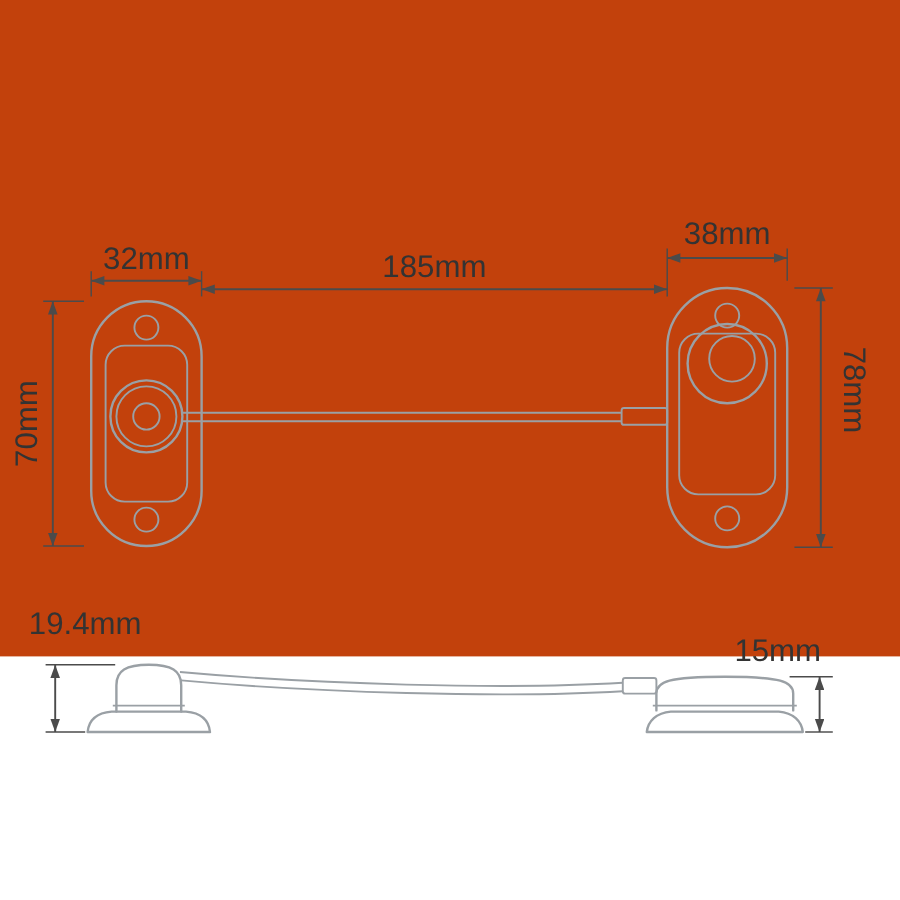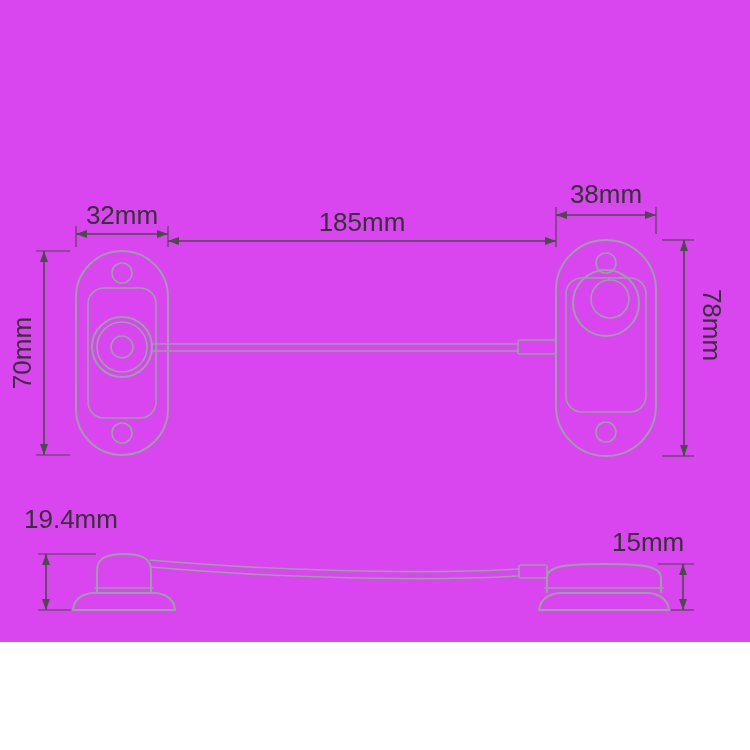--- a/index.html
+++ b/index.html
@@ -6,22 +6,22 @@
     margin: 0;
     padding: 0;
     background: #ffffff;
     width: 750px;
     height: 750px;
     overflow: hidden;
   }
   .canvas {
     position: relative;
     width: 750px;
-    height: 642px;
-    background: #d946ef;
+    height: 547px;
+    background: #c2410c;
   }
   svg {
     display: block;
   }
   
   .out  { stroke: #9aa0a5; stroke-width: 2;   fill: none; stroke-linejoin: round; stroke-linecap: round; }
   .thin { stroke: #9aa0a5; stroke-width: 1.6; fill: none; }
   
   .dim  { stroke: #4b4b4b; stroke-width: 1.6; fill: none; }
   .ext  { stroke: #4b4b4b; stroke-width: 1.2; fill: none; }

